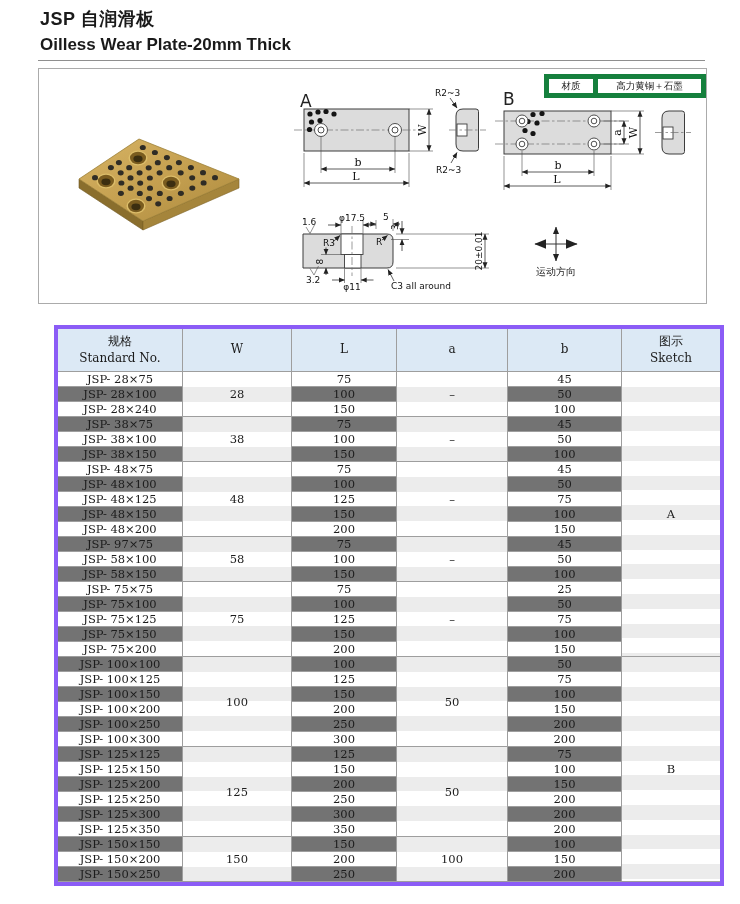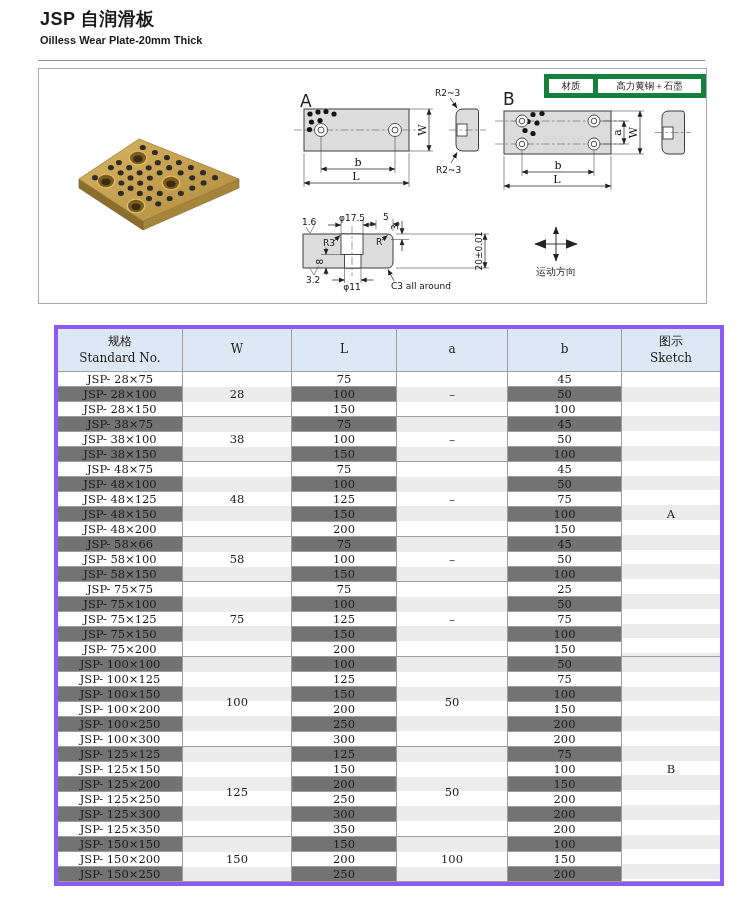--- a/index.html
+++ b/index.html
@@ -1,20 +1,20 @@
 <!DOCTYPE html>
 <html><head>
 <meta charset="utf-8">
 <style>
   html,body{margin:0;padding:0;background:#fff;}
   .page{position:relative;width:740px;height:904px;background:#fff;overflow:hidden;
         font-family:"Liberation Sans",sans-serif;color:#1a1a1a;}
   .title-block{position:absolute;left:40px;top:8px;line-height:1.25;}
   .title-zh{font-size:18px;font-weight:bold;letter-spacing:.5px;}
-  .title-en{font-size:11px;font-weight:bold;margin-top:3px;}
+  .title-en{font-size:17px;font-weight:bold;margin-top:3px;}
   .title-rule{position:absolute;left:38px;top:60px;width:667px;height:1px;background:#8f8f8f;}
 
   .panel{position:absolute;left:38px;top:68px;width:667px;height:234px;border:1px solid #ababab;}
   .panel svg{position:absolute;left:0;top:0;}
 
   
   .mat{position:absolute;left:505px;top:5px;border-collapse:collapse;z-index:2;background:#fff;}
   .mat td{border:5px solid #15803d;height:14px;padding:0 4px;text-align:center;white-space:nowrap;}
   .mat .lab{width:42px;font:9.5px "DejaVu Serif",serif;}
   .mat .val{width:105px;font:9.5px "DejaVu Sans",sans-serif;}
@@ -350,21 +350,21 @@
           <td class="merged stripe-w" rowspan="3">–</td>
           <td class="col-b white">45</td>
           <td class="merged stripe-w lastcol" rowspan="19">A</td>
         </tr>
         <tr>
           <td class="col-std gray">JSP- 28×100</td>
           <td class="col-l gray">100</td>
           <td class="col-b gray">50</td>
         </tr>
         <tr>
-          <td class="col-std white">JSP- 28×150</td>
+          <td class="col-std white">JSP- 28×240</td>
           <td class="col-l white">150</td>
           <td class="col-b white">100</td>
         </tr>
         <tr>
           <td class="col-std gray">JSP- 38×75</td>
           <td class="merged stripe-g" rowspan="3">38</td>
           <td class="col-l gray">75</td>
           <td class="merged stripe-g" rowspan="3">–</td>
           <td class="col-b gray">45</td>
         </tr>
@@ -399,21 +399,21 @@
           <td class="col-std gray">JSP- 48×150</td>
           <td class="col-l gray">150</td>
           <td class="col-b gray">100</td>
         </tr>
         <tr>
           <td class="col-std white">JSP- 48×200</td>
           <td class="col-l white">200</td>
           <td class="col-b white">150</td>
         </tr>
         <tr>
-          <td class="col-std gray">JSP- 58×66</td>
+          <td class="col-std gray">JSP- 97×75</td>
           <td class="merged stripe-g" rowspan="3">58</td>
           <td class="col-l gray">75</td>
           <td class="merged stripe-g" rowspan="3">–</td>
           <td class="col-b gray">45</td>
         </tr>
         <tr>
           <td class="col-std white">JSP- 58×100</td>
           <td class="col-l white">100</td>
           <td class="col-b white">50</td>
         </tr>

